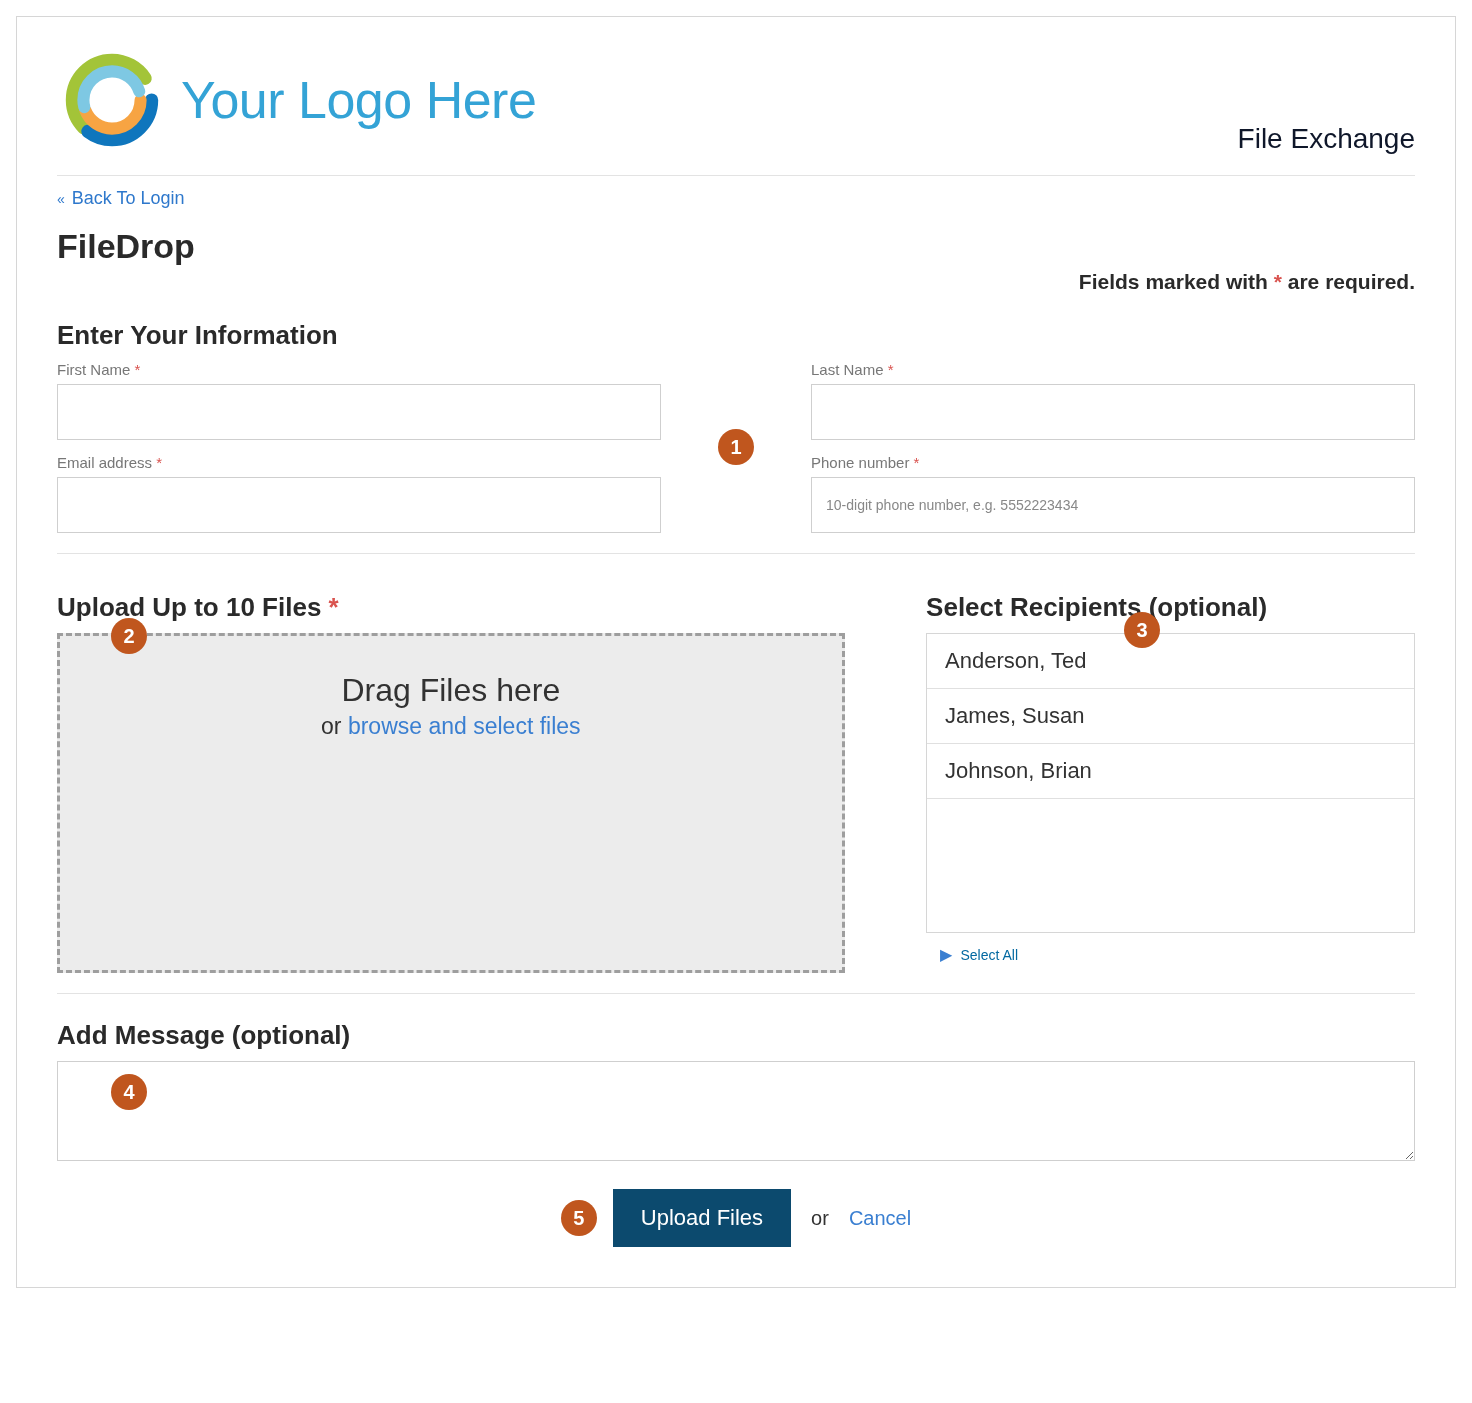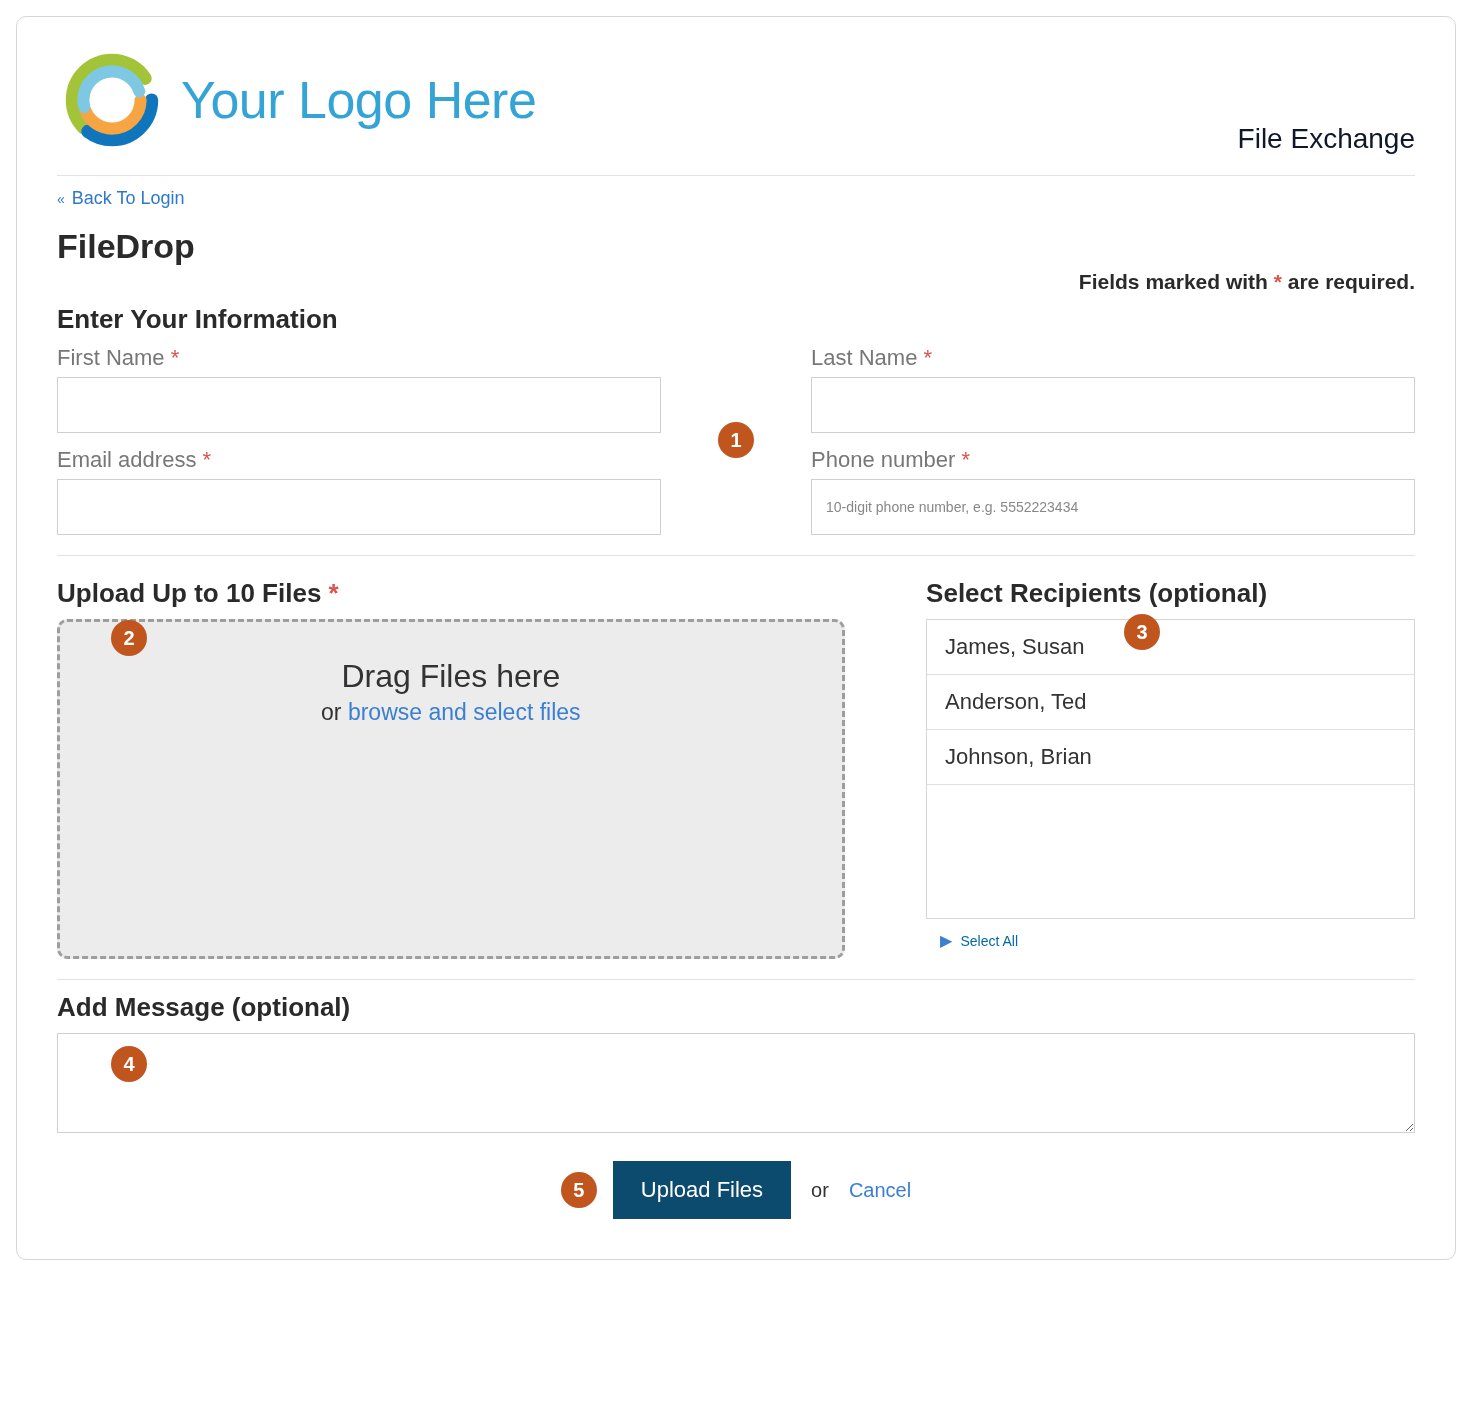--- a/index.html
+++ b/index.html
@@ -58,32 +58,32 @@
   .required-note {
     text-align: right;
     font-size: 21px;
     font-weight: 600;
     color: #2a2a2a;
   }
   .required-note .star { color: #d9534f; }
   h2.section-title {
     font-size: 26px;
     font-weight: 600;
-    margin: 10px 0 10px 0;
+    margin: 26px 0 10px 0;
     color: #2a2a2a;
   }
   .form-grid {
     display: grid;
     grid-template-columns: 1fr 1fr;
     column-gap: 150px;
     row-gap: 14px;
   }
   .form-field label {
     display: block;
-    font-size: 22px;
+    font-size: 15px;
     color: #777;
     margin-bottom: 6px;
   }
   .form-field .star { color: #d9534f; }
   .text-input {
     width: 100%;
     height: 56px;
     border: 1px solid #cfcfcf;
     padding: 8px 14px;
     font-size: 14px;
@@ -174,21 +174,21 @@
     border-radius: 50%;
     background: #c0561e;
     color: #fff;
     font-weight: 700;
     font-size: 20px;
     display: flex;
     align-items: center;
     justify-content: center;
     z-index: 10;
   }
-  .rel { position: relative; border-radius: 10px; }
+  .rel { position: relative; }
   .logo-swirl { width: 110px; height: 110px; }
 </style>
 </head>
 <body>
 
 <div class="page rel">
 
   <div class="header-row">
     <div class="brand">
       <svg class="logo-swirl" viewBox="0 0 100 100">
@@ -249,22 +249,22 @@
         <div class="dz-sub">
           <span>or </span><span class="dz-link">browse and select files</span>
         </div>
       </div>
       <div class="badge" style="left:54px; top:52px;">2</div>
     </div>
 
     <div class="rel">
       <h2 class="section-title">Select Recipients (optional)</h2>
       <div class="recipients-box">
+        <div class="recipient">Anderson, Ted</div>
         <div class="recipient">James, Susan</div>
-        <div class="recipient">Anderson, Ted</div>
         <div class="recipient">Johnson, Brian</div>
       </div>
       <div class="select-all-row">
         <span class="tri">▶</span>
         <a href="#">Select All</a>
       </div>
       <div class="badge" style="left:198px; top:46px;">3</div>
     </div>
   </div>
 

